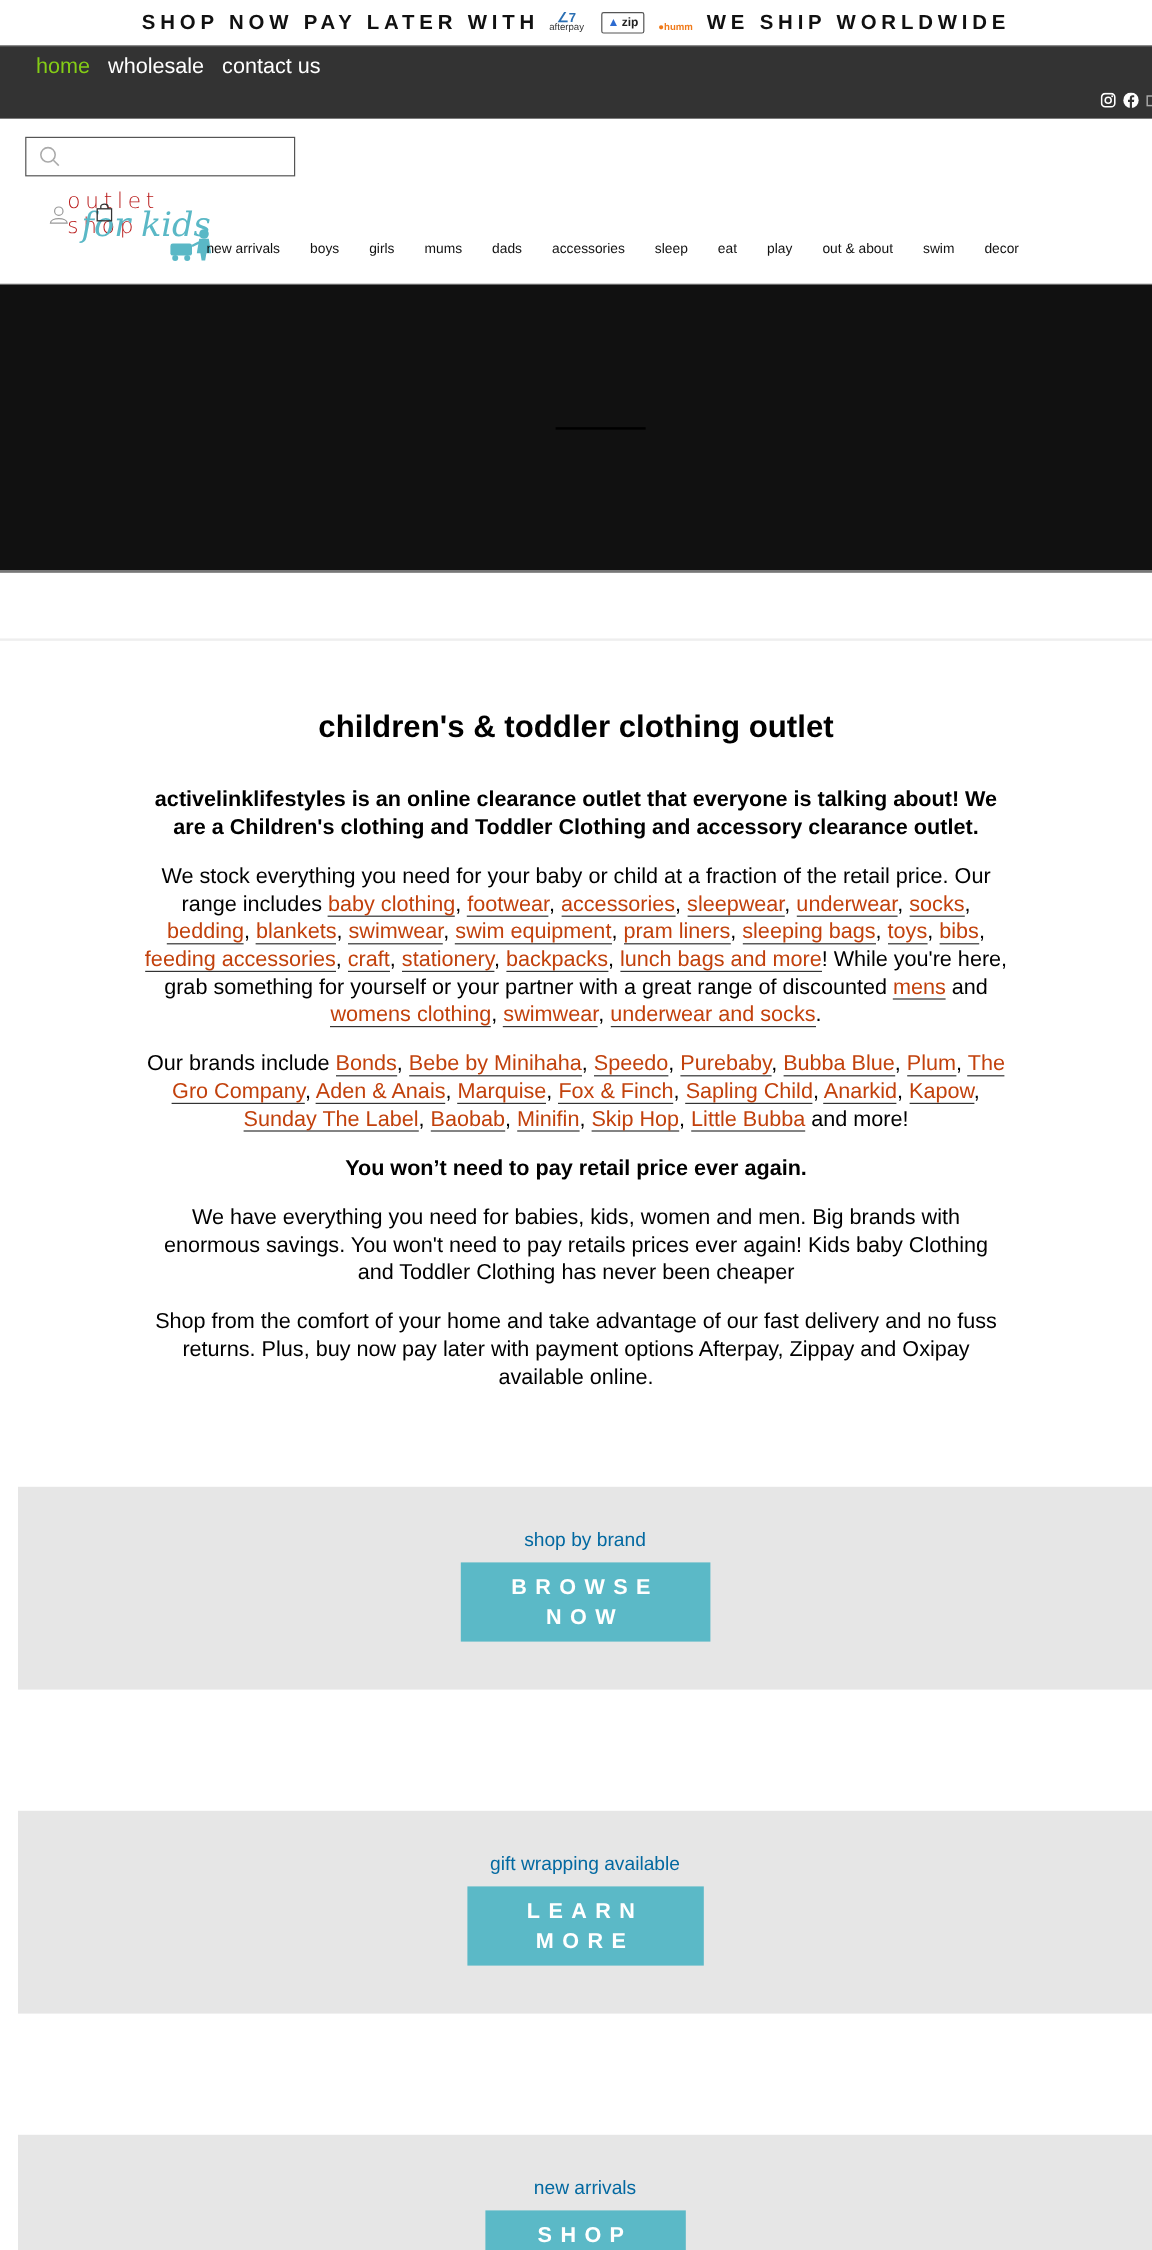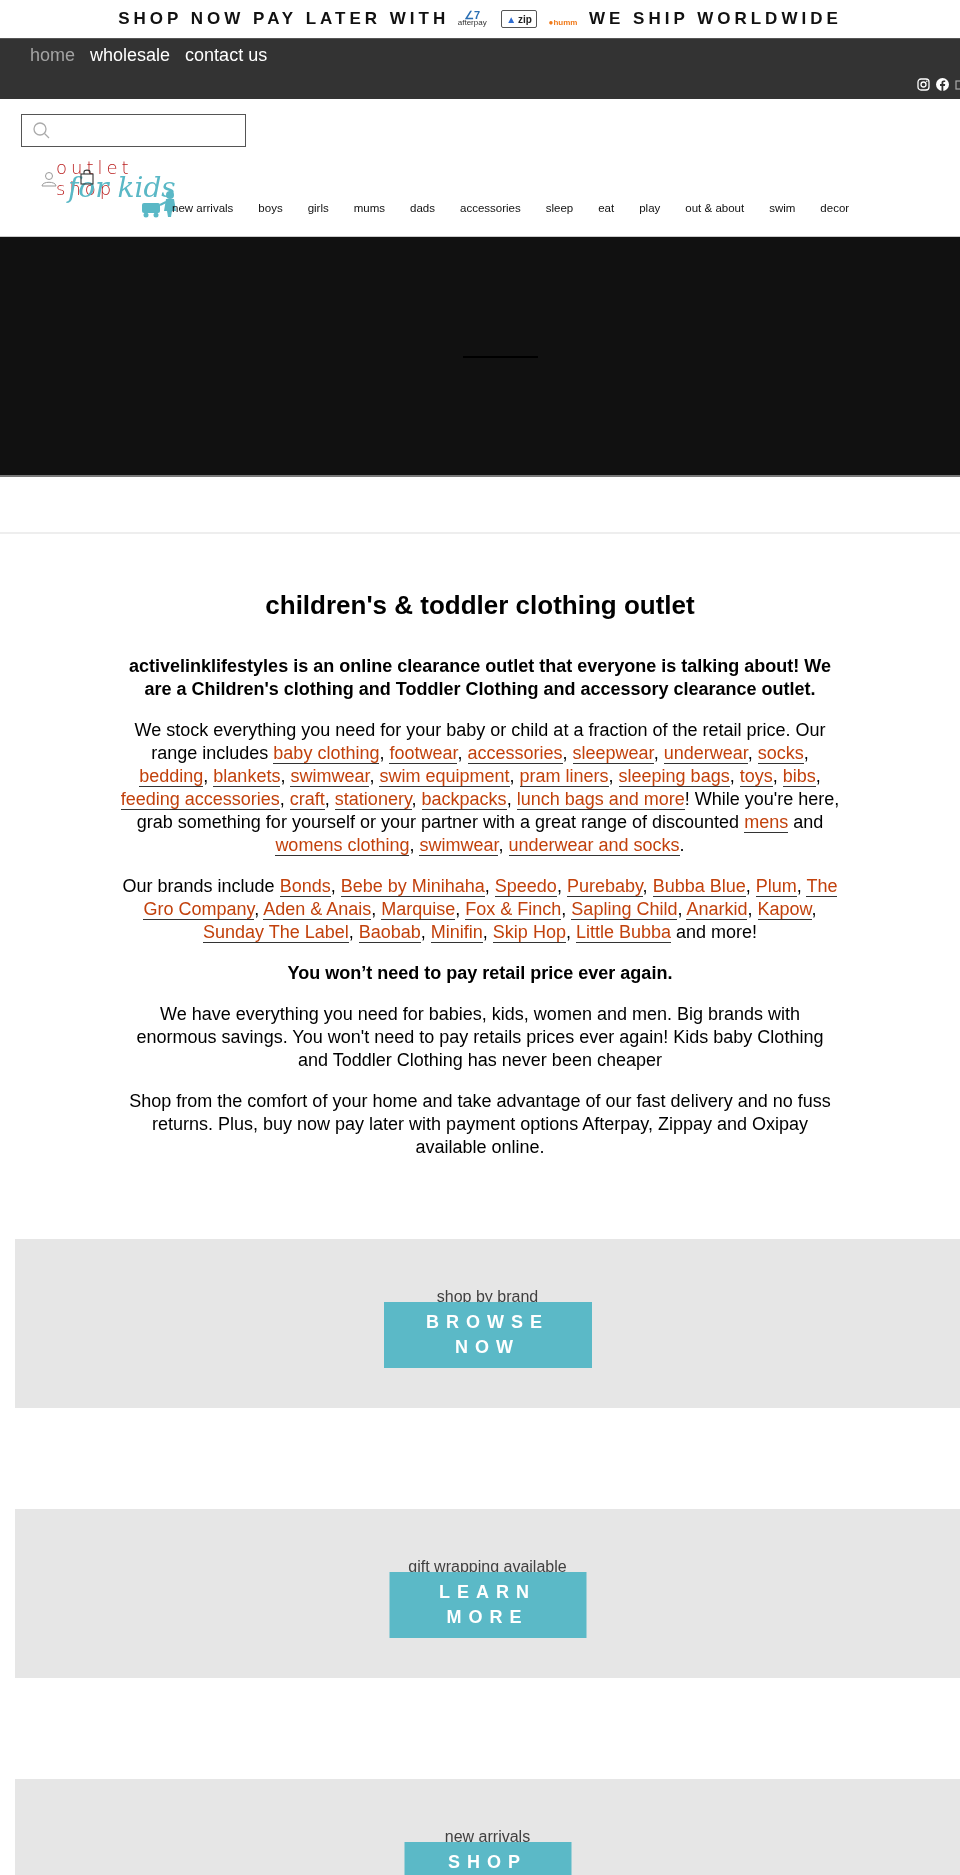--- a/index.html
+++ b/index.html
@@ -13,21 +13,21 @@
   .afterpay { flex-direction: column; line-height: 8px; color: #333; width: 34px; }
   .afterpay .mark { color: #2b6fb3; font-weight: bold; font-size: 11px; }
   .zip { border: 1px solid #555; padding: 0 4px; font-weight: bold; font-size: 10px; border-radius: 2px; height: 18px; color: #222; margin-left: 6px; }
   .zip .z { color: #2d6bd0; margin-right: 2px; }
   .humm { color: #f07a1a; font-weight: bold; font-size: 8px; width: 40px; margin-top: 6px; }
 
   
   .topnav { height: 61px; background: #333333; position: relative; border-top: 1px solid #555; }
   .topnav .links { position: absolute; left: 30px; top: 6px; display: flex; gap: 15px; }
   .topnav .links a { font-size: 18px; color: #ffffff; text-decoration: none; }
-  .topnav .links a.active { color: #a3a3a3; }
+  .topnav .links a.active { color: #84cc16; }
   .topnav .social { position: absolute; right: 0; top: 38px; display: flex; gap: 6px; align-items: center; }
   .topnav .social span { display: inline-block; width: 13px; height: 13px; }
 
   
   .header { position: relative; height: 138px; background: #fff; border-bottom: 1px solid #ccc; }
   .search { position: absolute; left: 21px; top: 15px; width: 225px; height: 33px; border: 1px solid #555; background: #fff; }
   .search .icon { position: absolute; left: 10px; top: 6px; }
   .search input { border: none; outline: none; width: 180px; height: 28px; margin-left: 34px; margin-top: 2px; font-size: 14px; background: transparent; }
   .logo { position: absolute; left: 56px; top: 58px; width: 140px; height: 64px; }
   .logo .l1 { position: absolute; left: 0; top: 0; font-size: 18px; letter-spacing: 4px; color: #b91c1c; font-family: "DejaVu Sans", sans-serif; font-weight: 300; }
@@ -46,21 +46,21 @@
 
   
   .content { width: 720px; margin: 0 auto; text-align: center; padding-top: 56px; }
   .content h1 { font-size: 26px; font-weight: bold; margin-bottom: 34px; }
   .content p { font-size: 18px; line-height: 23px; margin-bottom: 18px; }
   .content p.bold { font-weight: bold; }
   .content a { color: #c2410c; text-decoration: none; border-bottom: 1px solid #333; }
 
   
   .band { position: absolute; left: 15px; width: 945px; height: 169px; background: #e6e6e6; text-align: center; }
-  .band .label { position: absolute; left: 0; right: 0; top: 36px; color: #404040; font-size: 16px; margin-top: 13px; }
+  .band .label { position: absolute; left: 0; right: 0; top: 36px; color: #0369a1; font-size: 16px; }
   .band .btn { position: absolute; top: 63px; left: 50%; transform: translateX(-50%); background: #5bb9c7; color: #ffffff; font-weight: bold; font-size: 18px; letter-spacing: 7px; line-height: 25px; padding: 8px 1px; text-align: center; border: none; }
 </style>
 </head>
 <body>
 
 <div class="announce">
   <span class="txt">SHOP NOW PAY LATER WITH</span>
   <span class="pay-logo afterpay">
       <span class="mark">∠7</span>
       <span>afterpay</span>

